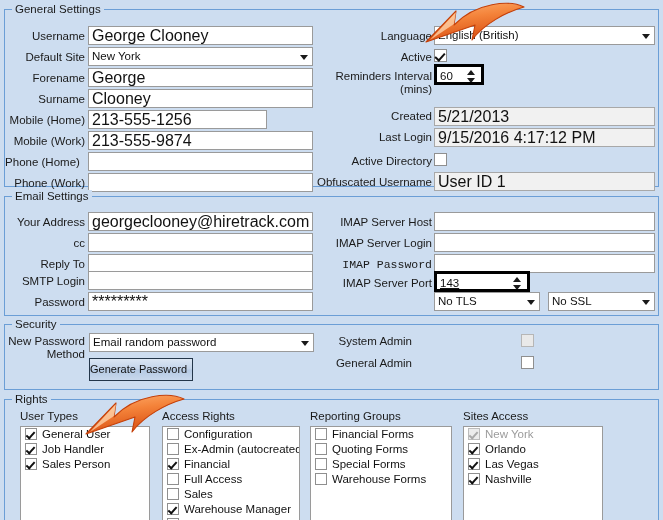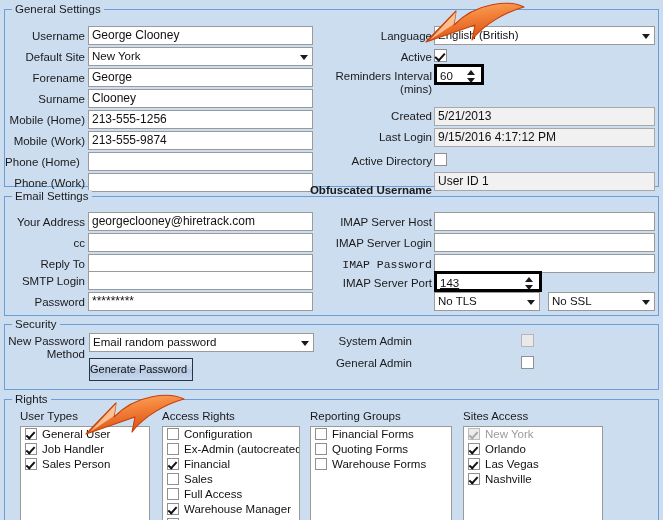--- a/index.html
+++ b/index.html
@@ -40,21 +40,21 @@
     line-height: 13px;
     white-space: nowrap;
   }
 
   
   .tb {
     position: absolute;
     background: #ffffff;
     border: 1px solid #9a9a9a;
     font-family: "Liberation Sans", sans-serif;
-    font-size: 12px;
+    font-size: 16px;
     color: #111;
     padding: 0 0 0 3px;
     line-height: 17px;
     height: 19px;
     white-space: nowrap;
     overflow: hidden;
   }
   .tb.ro { background: #f1f1f1; border:1px solid #a8a8a8; }
 
   
@@ -194,21 +194,21 @@
   <div id="gen-left">
       <div class="lbl" style="left: 0px; top: 30px; width: 85px;">Username</div>
       <div class="tb" style="left: 88px; top: 26px; width: 225px;">George Clooney</div>
       <div class="lbl" style="left: 0px; top: 51px; width: 85px;">Default Site</div>
       <div class="cb" style="left: 88px; top: 47px; width: 225px;"><span>New York</span><span class="arw"></span></div>
       <div class="lbl" style="left: 0px; top: 72px; width: 85px;">Forename</div>
       <div class="tb" style="left: 88px; top: 68px; width: 225px;">George</div>
       <div class="lbl" style="left: 0px; top: 93px; width: 85px;">Surname</div>
       <div class="tb" style="left: 88px; top: 89px; width: 225px;">Clooney</div>
       <div class="lbl" style="left: 0px; top: 114px; width: 85px;">Mobile (Home)</div>
-      <div class="tb" style="left: 88px; top: 110px; width: 225px;">213-555-1256</div>
+      <div class="tb" style="left: 88px; top: 110px; width: 179px;">213-555-1256</div>
       <div class="lbl" style="left: 0px; top: 135px; width: 85px;">Mobile (Work)</div>
       <div class="tb" style="left: 88px; top: 131px; width: 225px;">213-555-9874</div>
       <div class="lbl" style="left: 0px; top: 156px; width: 85px; text-align: center;">Phone (Home)</div>
       <div class="tb" style="left: 88px; top: 152px; width: 225px;"></div>
       <div class="lbl" style="left: 0px; top: 177px; width: 85px;">Phone (Work)</div>
       <div class="tb" style="left: 88px; top: 173px; width: 225px;"></div>
     </div>
 
   <div class="lbl" style="left:330px; top:30px; width:102px;">Language</div>
   <div class="cb" style="left:434px; top:26px; width:221px;">
@@ -231,21 +231,21 @@
 
   <div class="lbl" style="left:330px; top:110px; width:102px;">Created</div>
   <div class="tb ro" style="left:434px; top:107px; width:221px;">5/21/2013</div>
 
   <div class="lbl" style="left:330px; top:131px; width:102px;">Last Login</div>
   <div class="tb ro" style="left:434px; top:128px; width:221px;">9/15/2016 4:17:12 PM</div>
 
   <div class="lbl" style="left:310px; top:155px; width:122px;">Active Directory</div>
   <div class="ck" style="left:434px; top:153px;"></div>
 
-  <div class="lbl" style="left:296px; top:184px; width:136px;font-weight:bold;">Obfuscated Username</div>
+  <div class="lbl" style="left:296px; top:176px; width:136px;">Obfuscated Username</div>
   <div class="tb ro" style="left:434px; top:172px; width:221px;">User ID 1</div>
 
   <div class="group" style="left:4px; top:196px; width:655px; height:120px;">
     <span class="legend">Email Settings</span>
   </div>
 
   <div id="email-left">
       <div class="lbl" style="left: 0px; top: 216px; width: 85px;">Your Address</div>
       <div class="tb" style="left: 88px; top: 212px; width: 225px;">georgeclooney@hiretrack.com</div>
       <div class="lbl" style="left: 0px; top: 237px; width: 85px;">cc</div>
@@ -260,21 +260,21 @@
   <div id="email-right">
       <div class="lbl" style="left: 310px; top: 216px; width: 122px;">IMAP Server Host</div>
       <div class="tb" style="left: 434px; top: 212px; width: 221px;"></div>
       <div class="lbl" style="left: 310px; top: 237px; width: 122px;">IMAP Server Login</div>
       <div class="tb" style="left: 434px; top: 233px; width: 221px;"></div>
       <div class="lbl" style="left: 310px; top: 258px; width: 122px; font-family: Liberation Mono, monospace;">IMAP Password</div>
       <div class="tb" style="left: 434px; top: 254px; width: 221px;"></div>
     </div>
 
   <div class="lbl" style="left:318px; top:277px; width:114px;">IMAP Server Port</div>
-  <div class="spin" style="left:434px; top:271px; width:108px;text-decoration:underline;">
+  <div class="spin" style="left:434px; top:271px; width:96px;text-decoration:underline;">
     <span>143</span>
     <span class="btns">
       <i class="up"></i>
       <i class="down"></i>
     </span>
   </div>
 
   <div class="cb" style="left:434px; top:292px; width:106px;">
     <span>No TLS</span>
     <span class="arw"></span>
@@ -312,29 +312,30 @@
       <div class="lst" style="left: 20px; top: 426px; width: 130px; height: 100px;">
         <div class="row chk"><span class="bx"></span><span>General User</span></div>
         <div class="row chk"><span class="bx"></span><span>Job Handler</span></div>
         <div class="row chk"><span class="bx"></span><span>Sales Person</span></div>
       </div>
       <div class="lstTitle" style="left: 162px; top: 410px; text-align: right;">Access Rights</div>
       <div class="lst" style="left: 162px; top: 426px; width: 138px; height: 100px;">
         <div class="row"><span class="bx"></span><span>Configuration</span></div>
         <div class="row"><span class="bx"></span><span>Ex-Admin (autocreated)</span></div>
         <div class="row chk"><span class="bx"></span><span>Financial</span></div>
+        <div class="row"><span class="bx"></span><span>Full Access</span></div>
         <div class="row"><span class="bx"></span><span>Sales</span></div>
-        <div class="row"><span class="bx"></span><span>Full Access</span></div>
         <div class="row chk"><span class="bx"></span><span>Warehouse Manager</span></div>
         <div class="row"><span class="bx"></span><span>Warehouse Personnel</span></div>
       </div>
       <div class="lstTitle" style="left: 310px; top: 410px;">Reporting Groups</div>
       <div class="lst" style="left: 310px; top: 426px; width: 142px; height: 100px;">
         <div class="row"><span class="bx"></span><span>Financial Forms</span></div>
         <div class="row"><span class="bx"></span><span>Quoting Forms</span></div>
+        <div class="row"><span class="bx"></span><span>Special Forms</span></div>
         <div class="row"><span class="bx"></span><span>Warehouse Forms</span></div>
       </div>
       <div class="lstTitle" style="left: 463px; top: 410px;">Sites Access</div>
       <div class="lst" style="left: 463px; top: 426px; width: 140px; height: 100px;">
         <div class="row chk dis"><span class="bx"></span><span>New York</span></div>
         <div class="row chk"><span class="bx"></span><span>Orlando</span></div>
         <div class="row chk"><span class="bx"></span><span>Las Vegas</span></div>
         <div class="row chk"><span class="bx"></span><span>Nashville</span></div>
       </div>
     </div>

